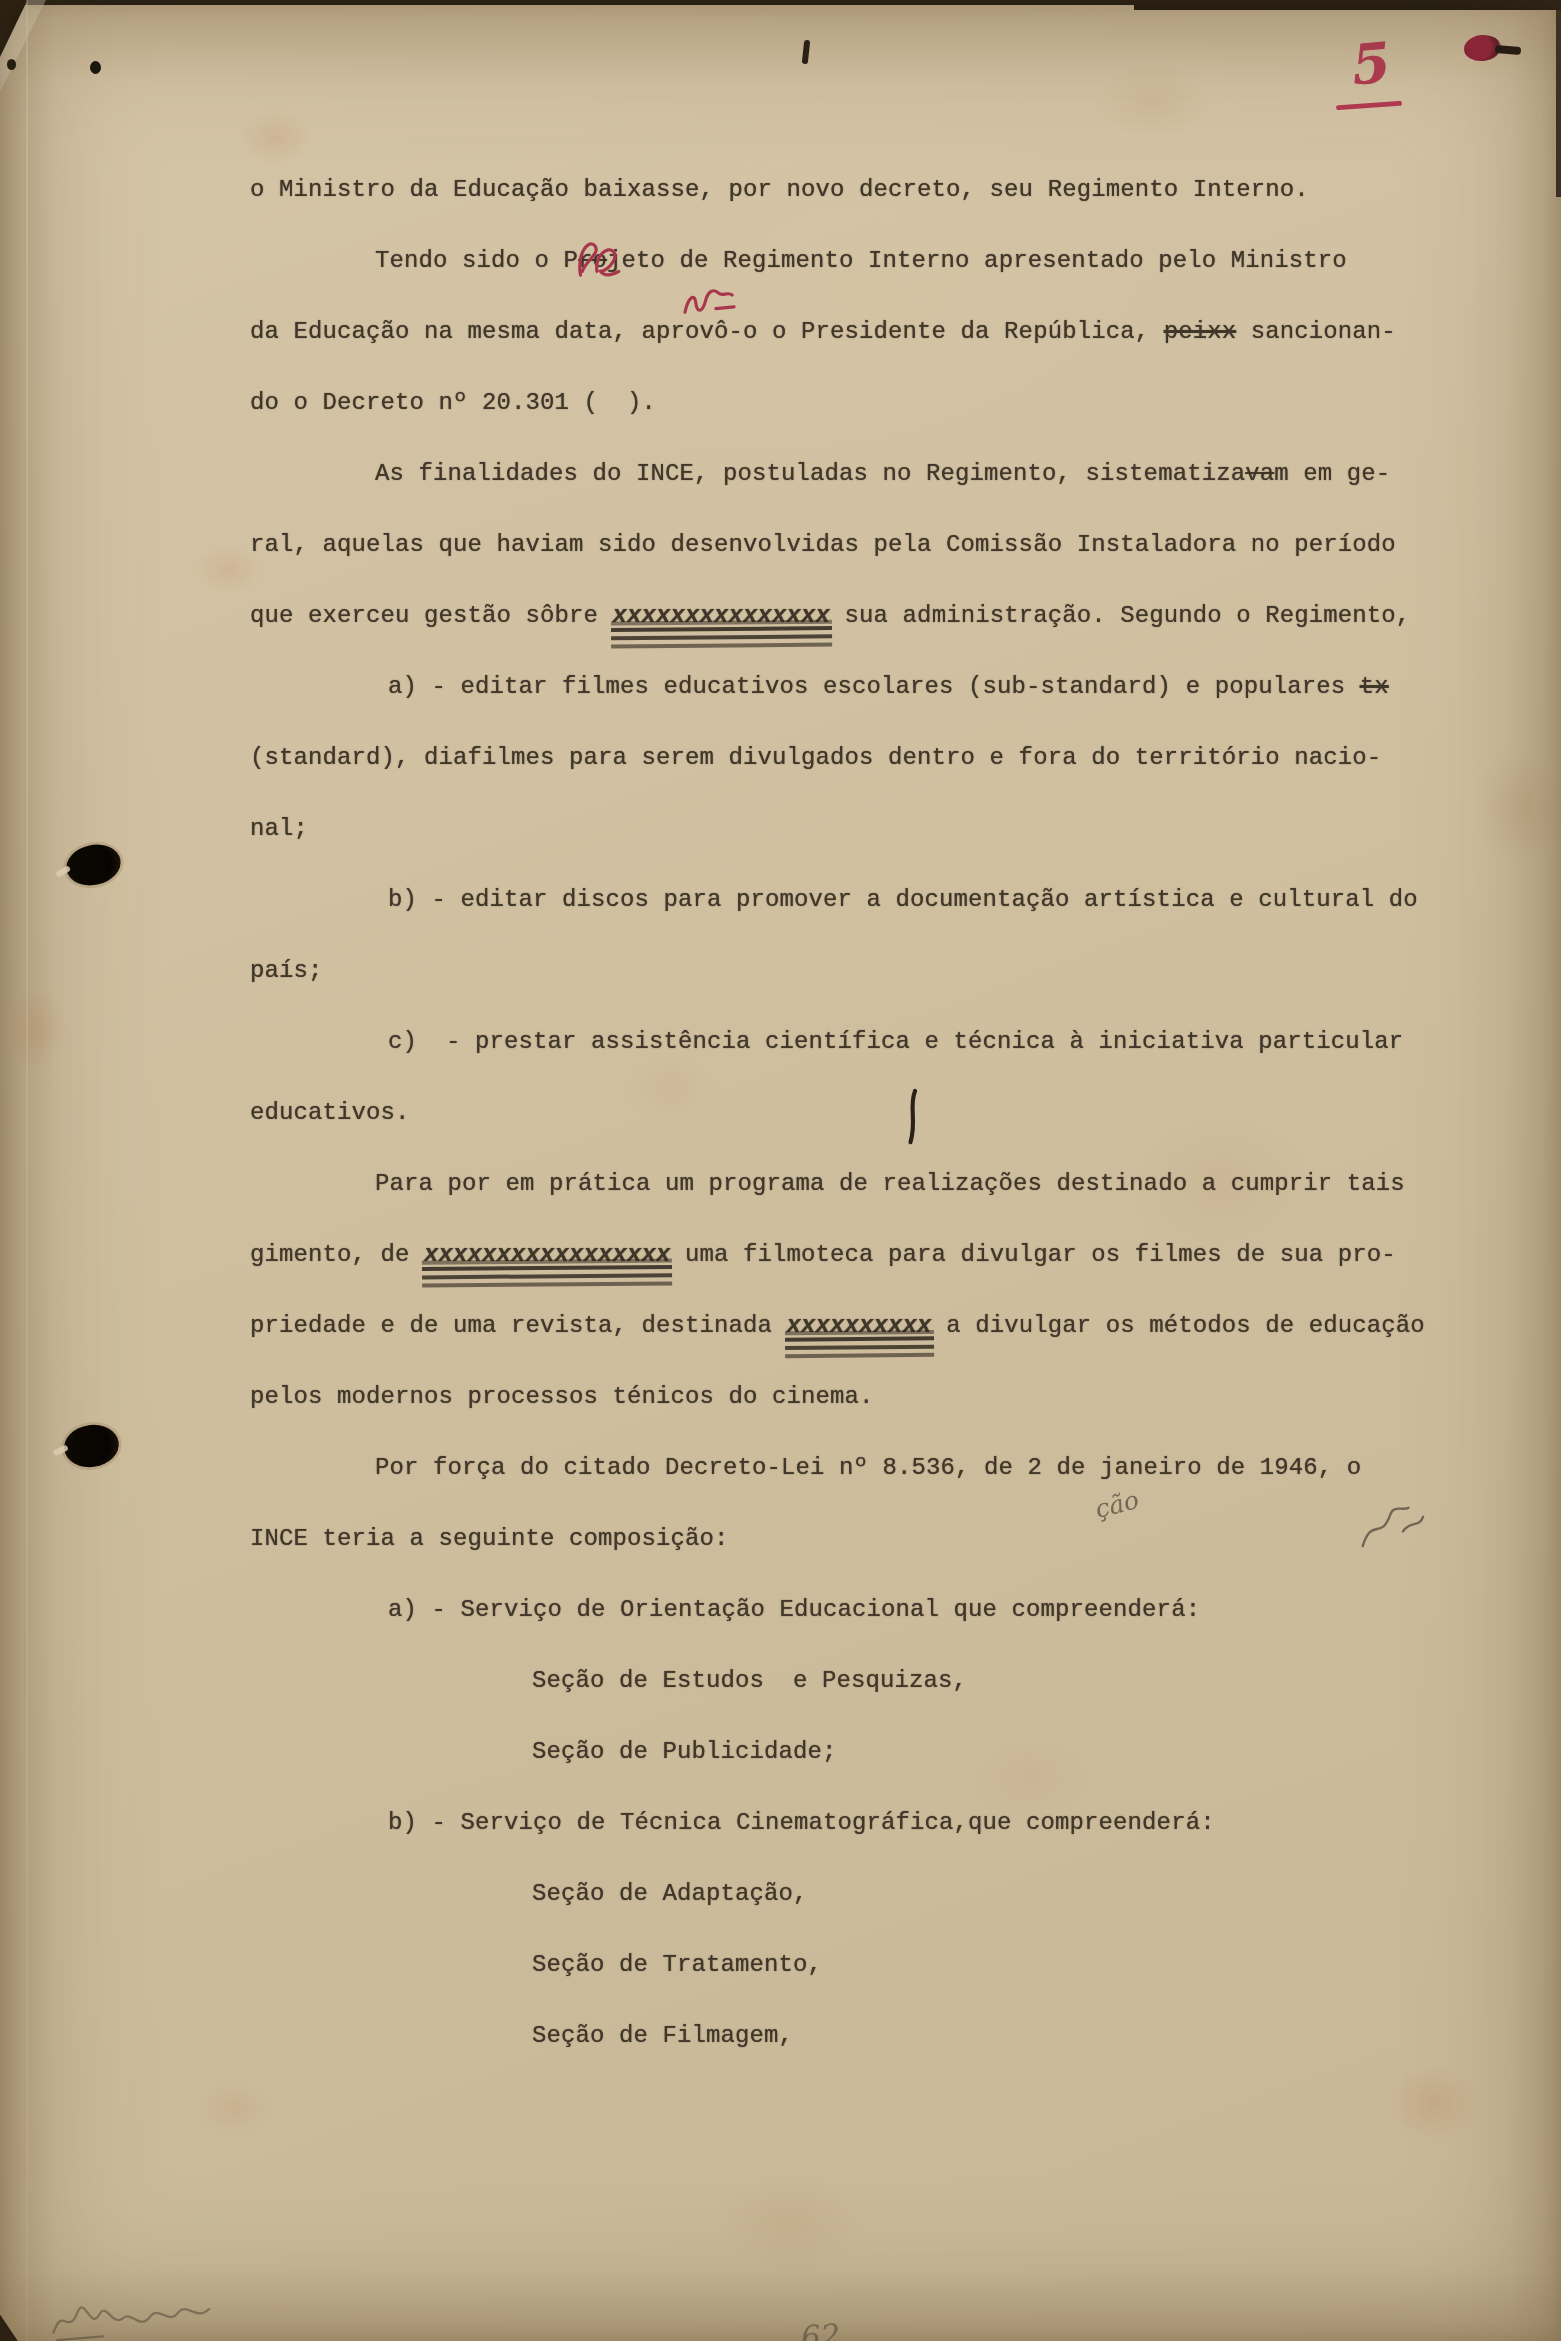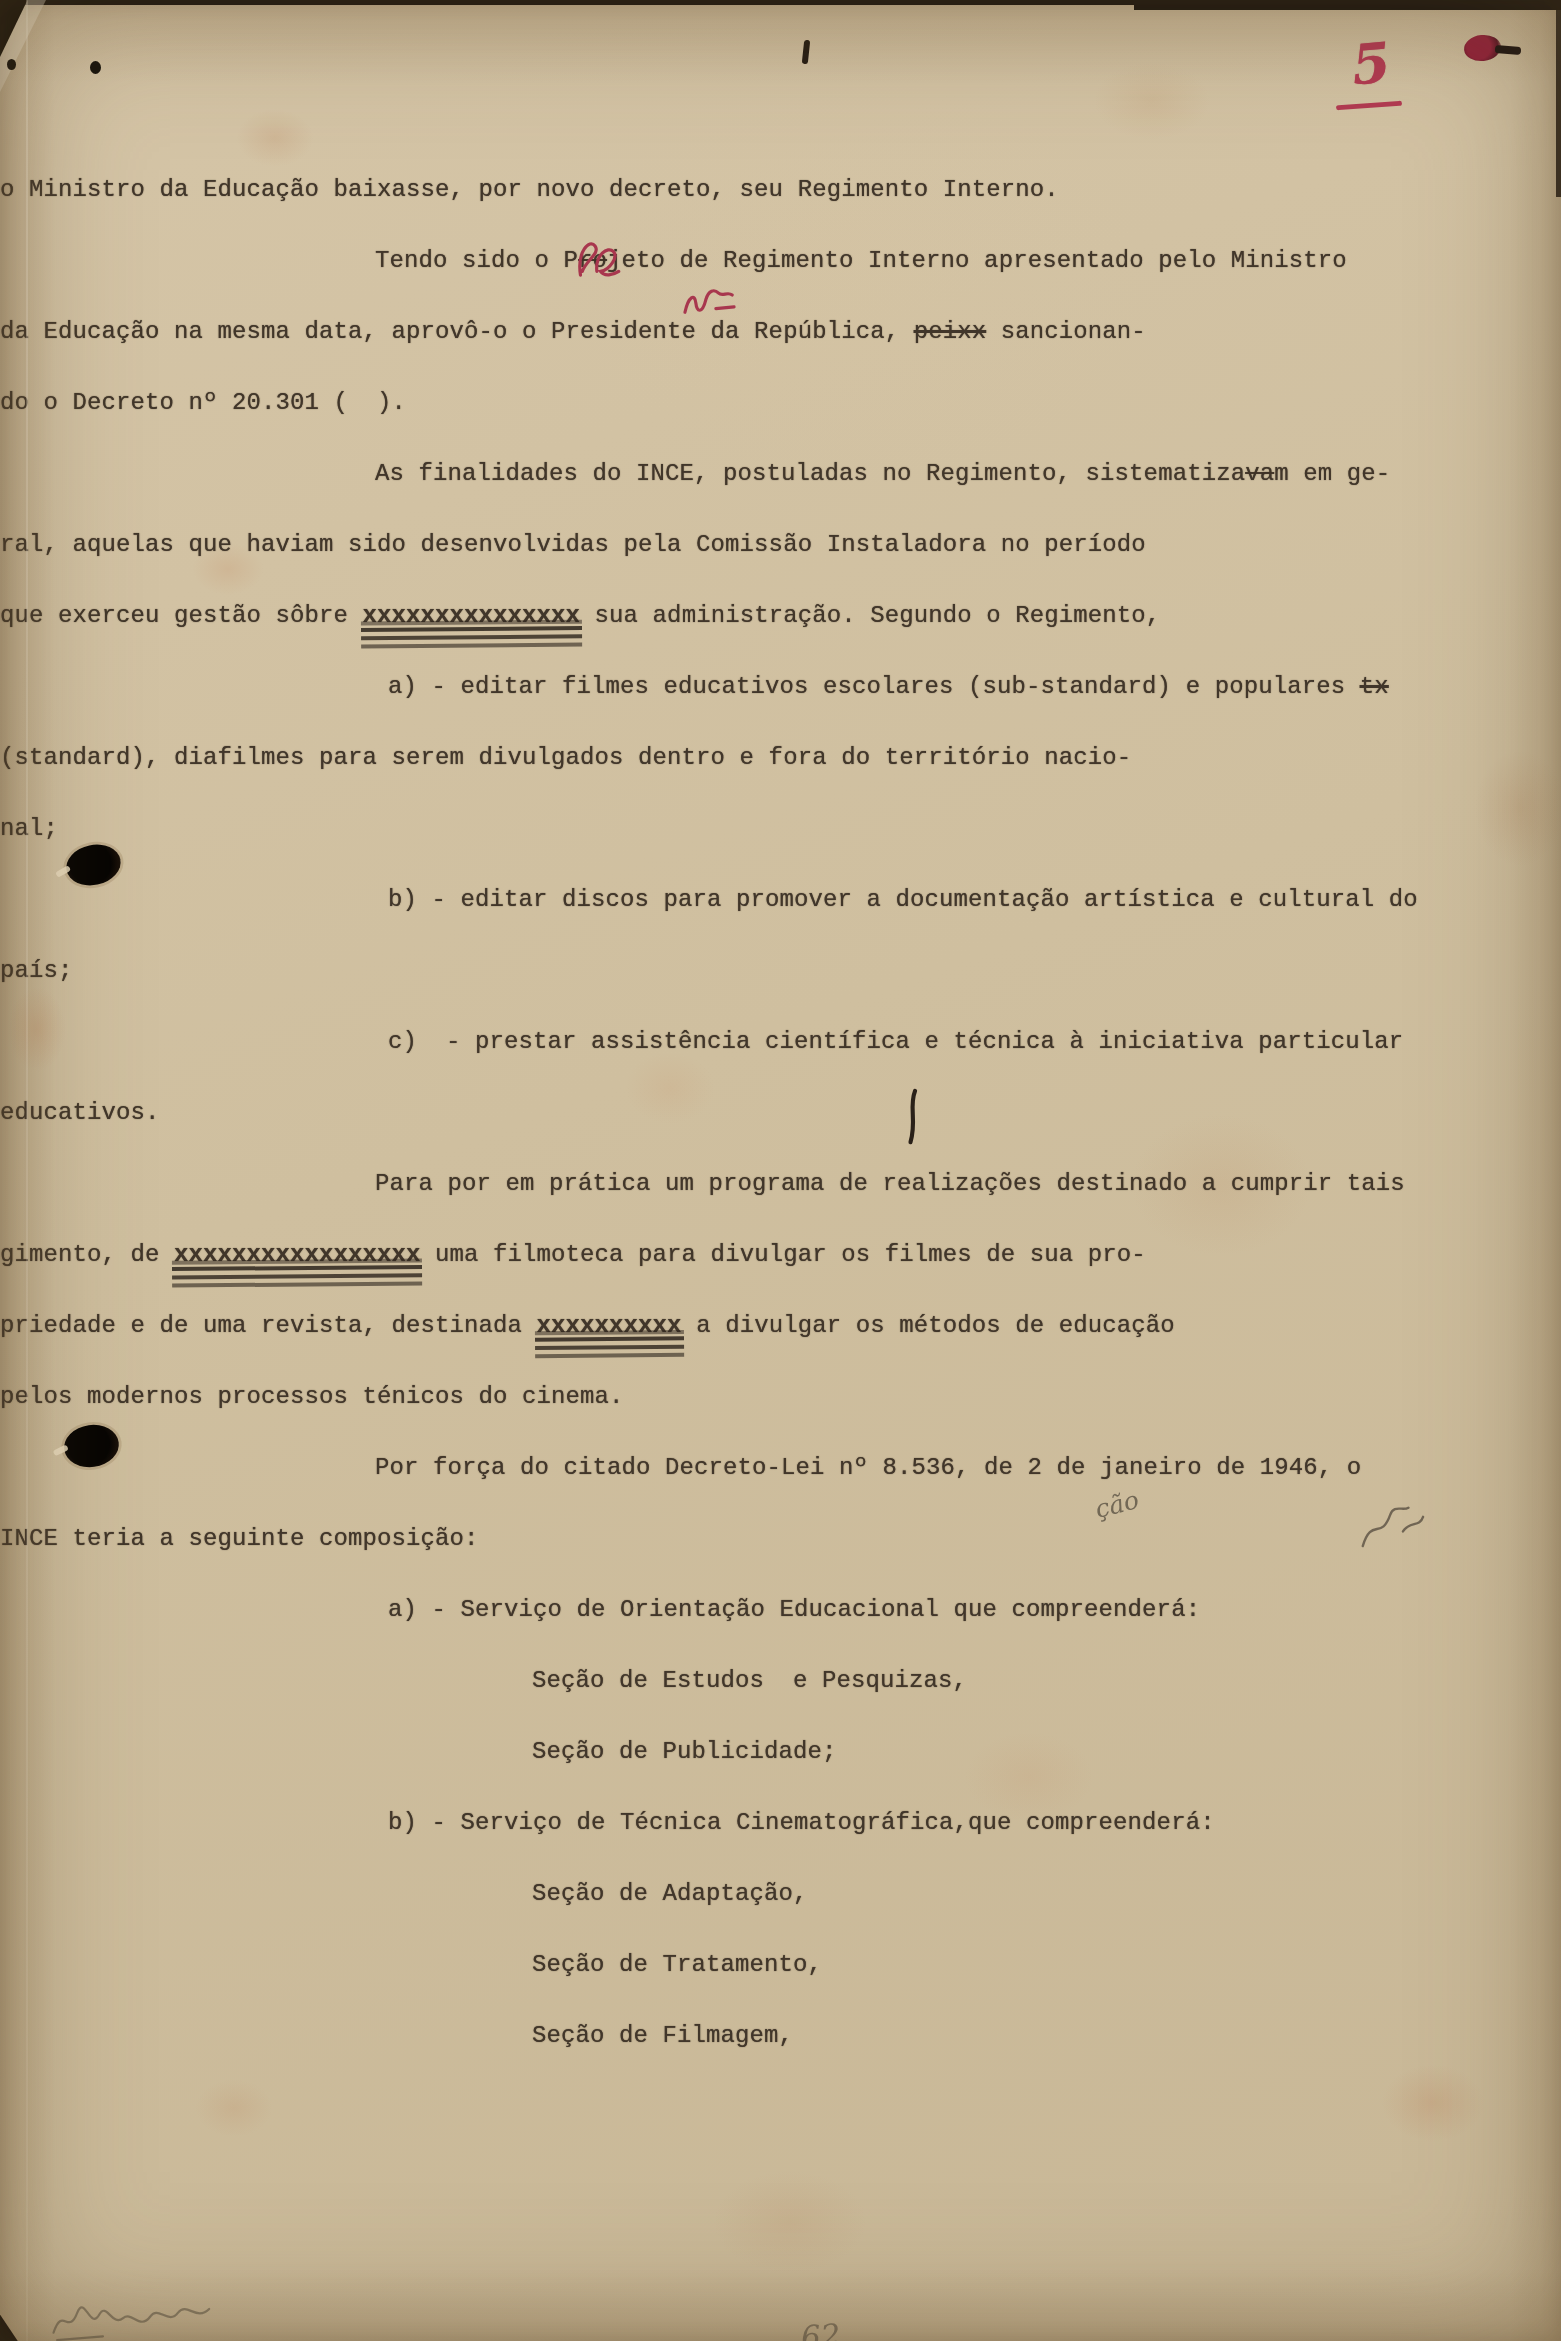--- a/index.html
+++ b/index.html
@@ -30,27 +30,27 @@
   .left-crease{position:absolute;left:26px;top:0;width:1.8px;height:100%;
     background:linear-gradient(rgba(240,232,212,.35),rgba(240,232,212,.12));}
 
   
   .text-block{position:absolute;left:0;top:154px;width:100%;}
   .line{
     height:71px;line-height:71px;white-space:pre;
     font-size:24px;letter-spacing:0.1px;color:#41362a;
     text-shadow:0 0 0.9px rgba(62,50,38,.75), 0 0 1.8px rgba(62,50,38,.18);
   }
-  .ind0{}
+  .ind0{padding-left:250px;}
   .ind1{padding-left:375px;}
   .ind2{padding-left:388px;}
   .ind3{padding-left:500px;margin-left:32px;}
   .x{font-weight:normal;text-decoration:line-through;text-decoration-thickness:2.8px;}
   .lx{text-decoration:line-through;text-decoration-thickness:1.8px;text-decoration-color:rgba(62,50,38,.8);}
-  .scrawl{font-weight:bold;position:relative;}
+  .scrawl{font-weight:bold;position:relative;font-style:italic;}
   .scrawl::before{content:"";position:absolute;left:-2.8px;right:-2.8px;top:14.7px;bottom:16.5px;
     background:repeating-linear-gradient(-86deg, rgba(45,36,28,.45) 0 1.8px, transparent 1.8px 5.5px);
     transform:skewY(-1.5deg);}
   .scrawl::after{content:"";position:absolute;left:-1.8px;right:-1.8px;top:25px;height:3.7px;
     background:rgba(45,36,28,.85);
     box-shadow:0 8.3px 0 rgba(45,36,28,.8), 0 16.5px 0 rgba(45,36,28,.6), 0 -6.4px 0 rgba(45,36,28,.5);
     transform:rotate(-.5deg);}
 
   
   .top-edge{position:absolute;top:0;left:0;width:100%;height:4.6px;background:#17120d;}

